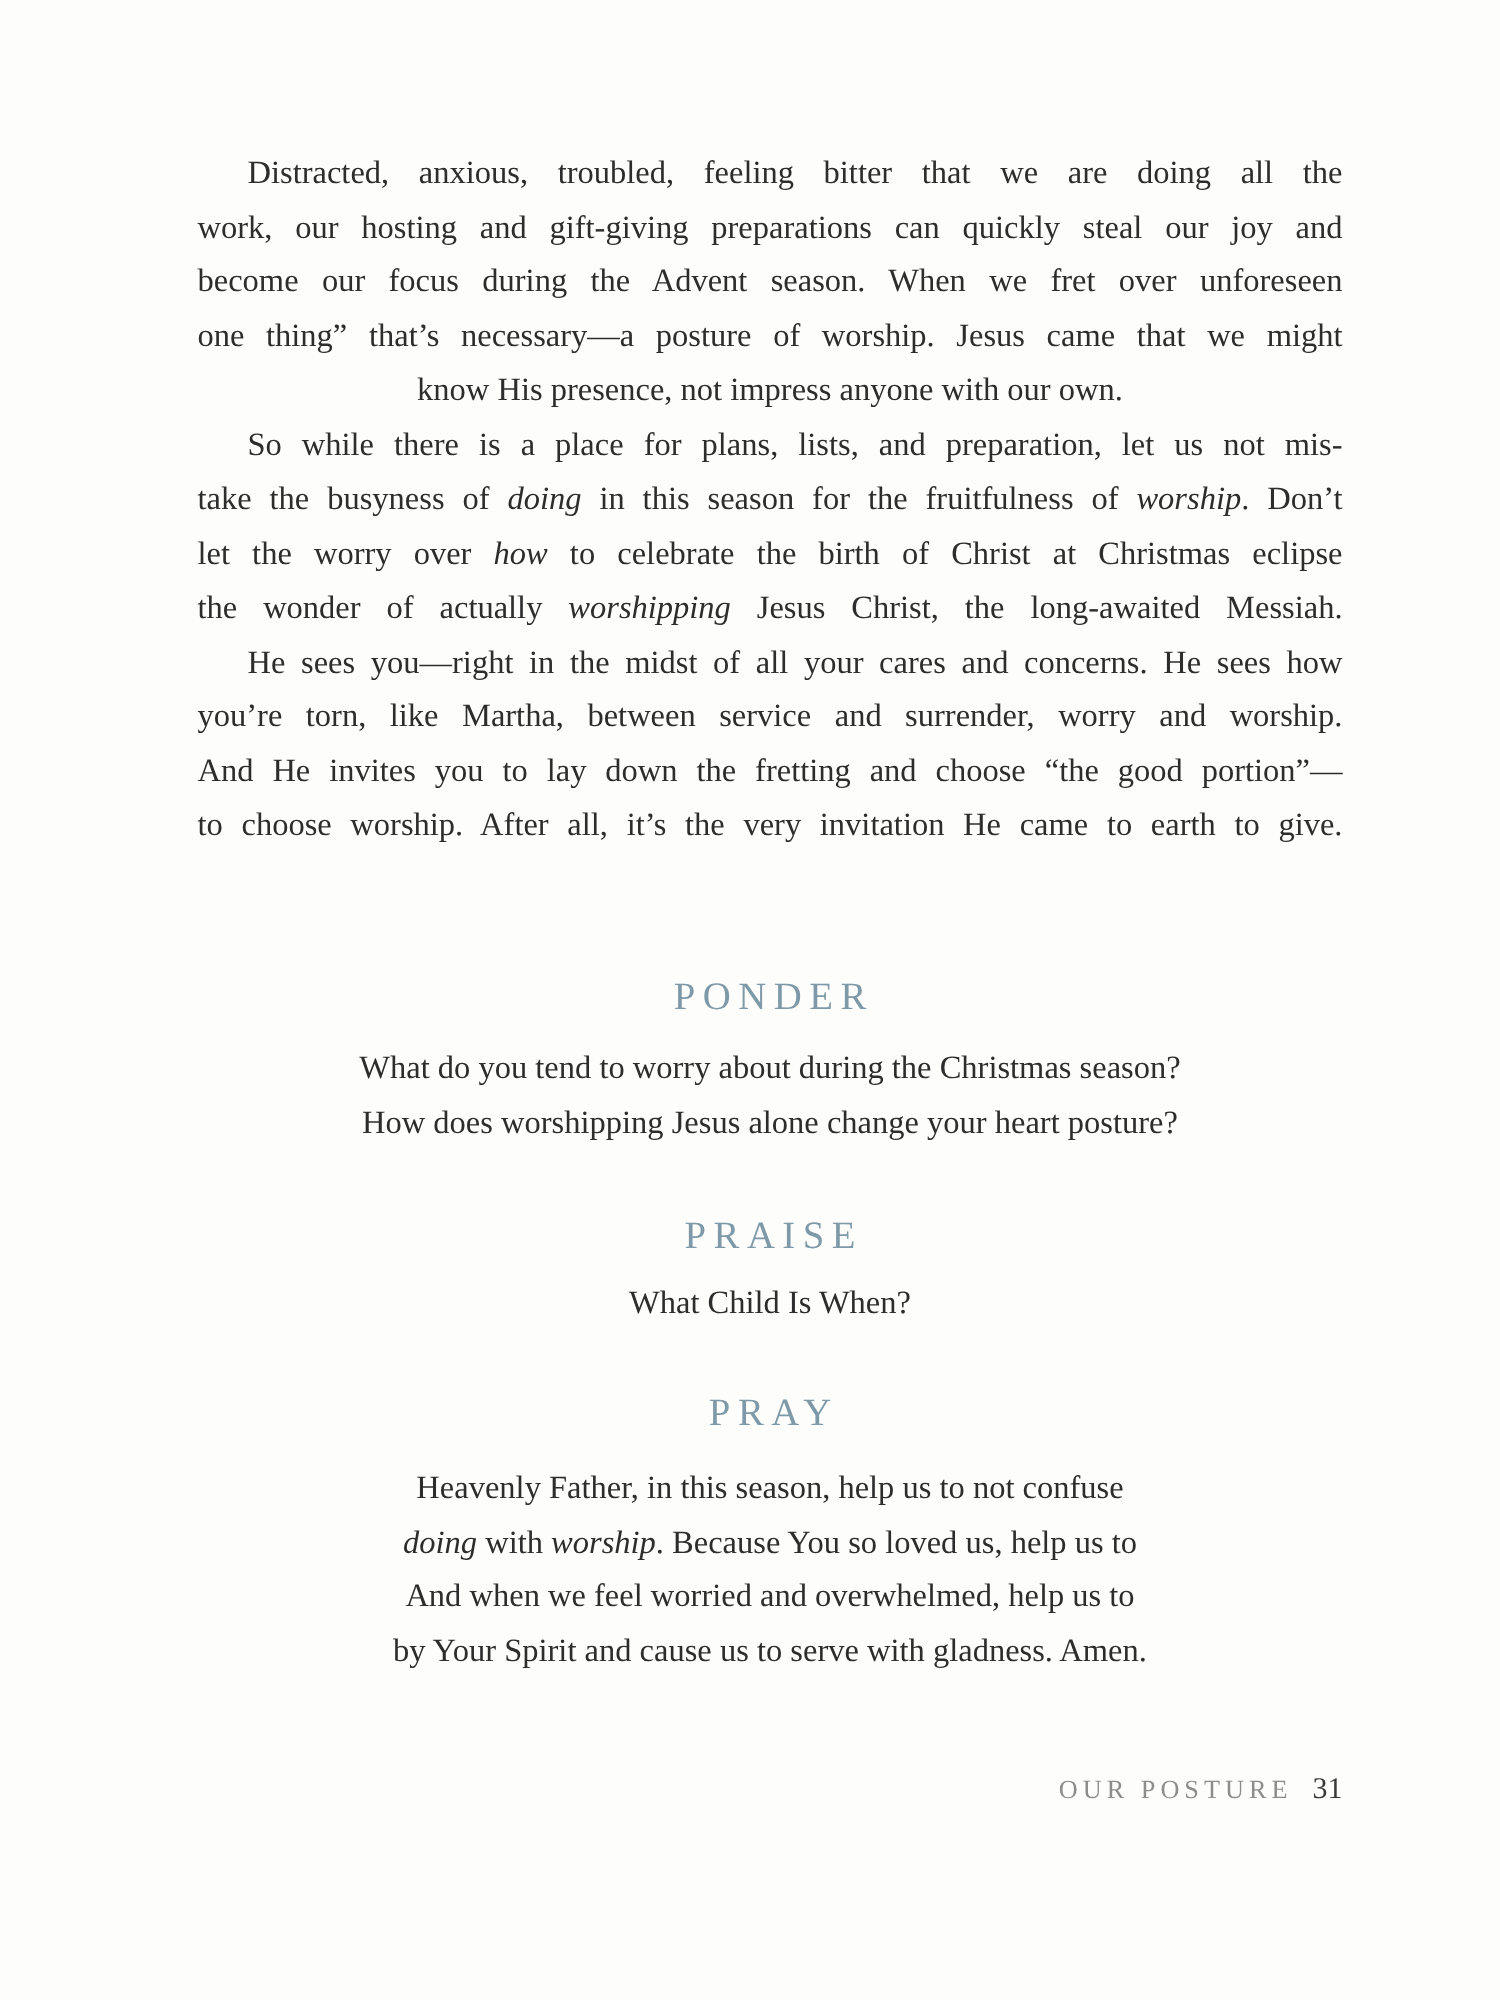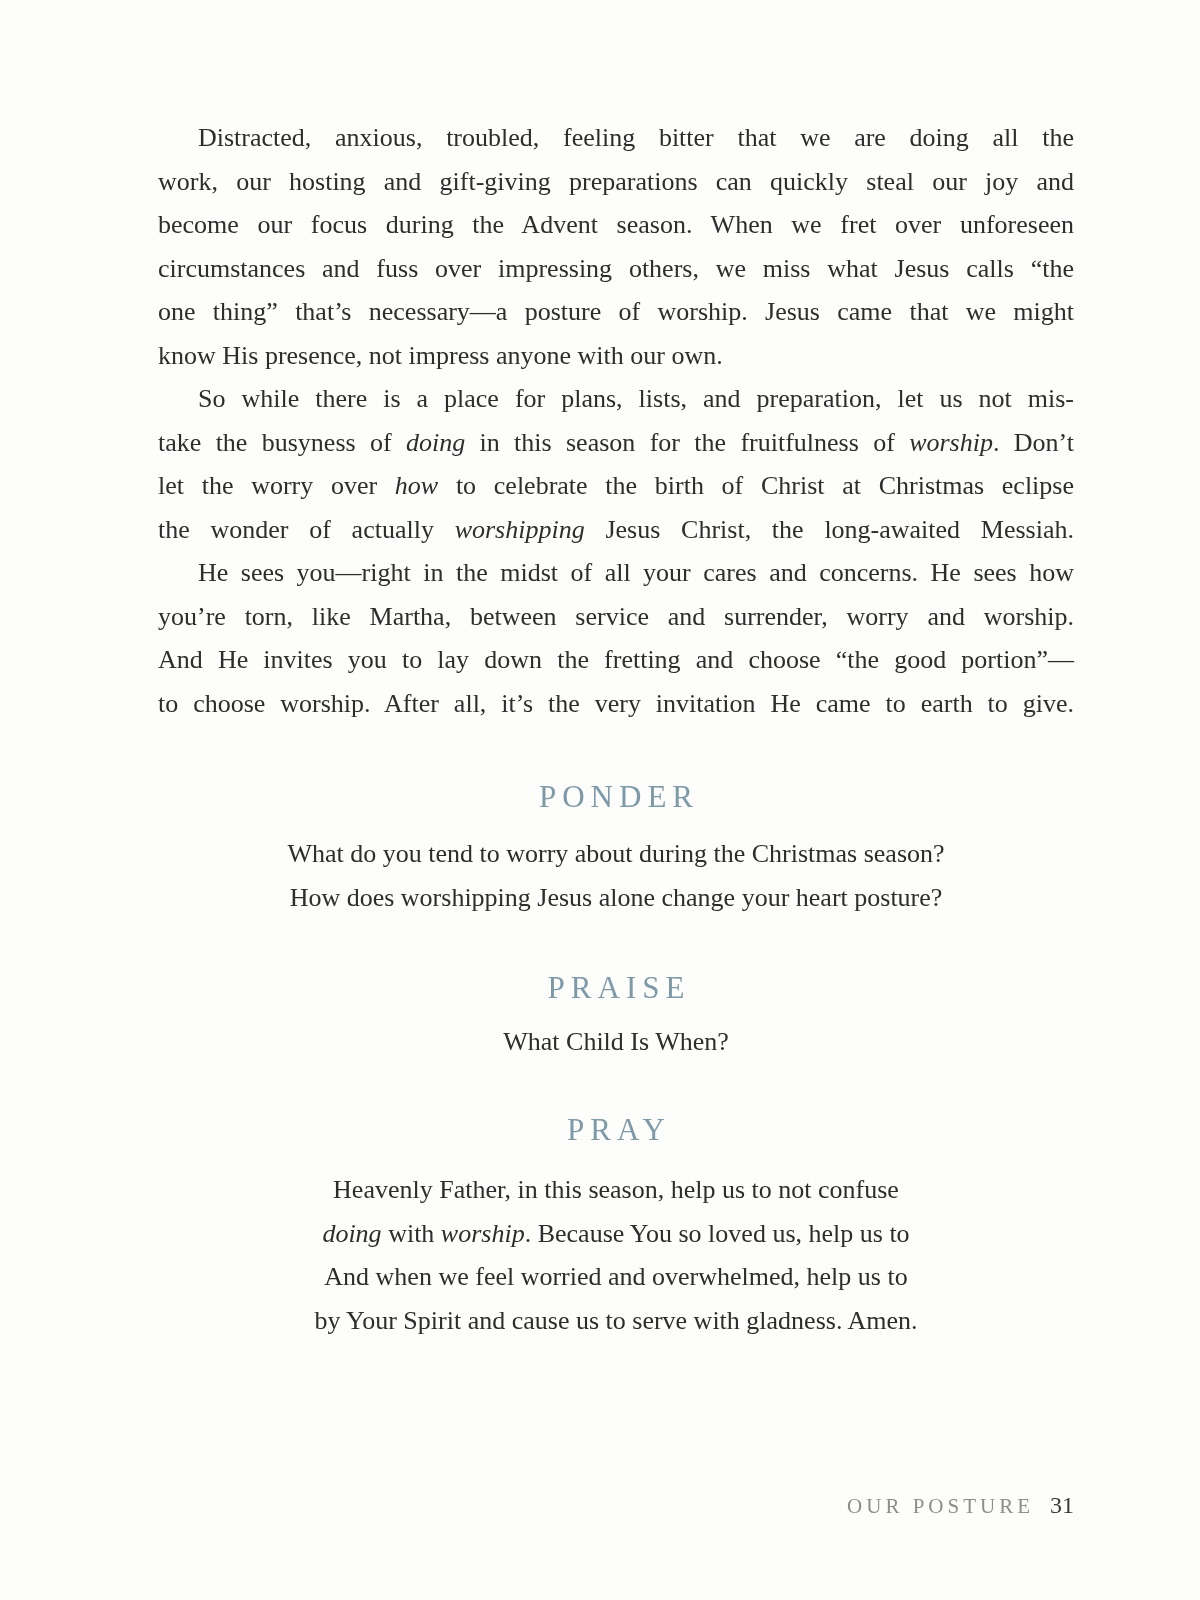--- a/index.html
+++ b/index.html
@@ -26,21 +26,21 @@
   }
   .text-block {
     position: absolute;
     left: 158px;
     width: 916px;
   }
   .body-block { top: 116px; }
   .line {
     font-size: 26px;
     line-height: 43.5px;
-    text-align: left;
+    text-align: center;
     white-space: normal;
   }
   .line.justify {
     text-align: justify;
     text-align-last: justify;
   }
   .line.indent { text-indent: 40px; }
   .line.centered {
     text-align: center;
     text-align-last: center;
@@ -58,21 +58,21 @@
     text-align: center;
   }
   .section-ponder { top: 777px; }
   .section-ponder .section-lines { margin-top: 15px; }
   .section-praise { top: 968px; }
   .section-praise .section-lines { margin-top: 12px; }
   .section-pray { top: 1110px; }
   .section-pray .section-lines { margin-top: 18px; }
 
   .footer {
-    top: 1492px;
+    top: 1418px;
     text-align: right;
   }
   .footer-label {
     font-size: 21px;
     letter-spacing: 4px;
     color: var(--footer-label);
   }
   .page-number {
     font-size: 24px;
     color: var(--page-number);
@@ -82,21 +82,20 @@
 </head>
 <body>
 
 <div class="page">
 
   <div class="text-block body-block">
       <div>
         <div class="line justify indent"><span>Distracted, anxious, troubled, feeling bitter that we are doing all the</span></div>
         <div class="line justify"><span>work, our hosting and gift-giving preparations can quickly steal our joy and</span></div>
         <div class="line justify"><span>become our focus during the Advent season. When we fret over unforeseen</span></div>
-        <div class="line justify"><span>circumstances and fuss over impressing others, we miss what Jesus calls “the</span></div>
         <div class="line justify"><span>one thing” that’s necessary—a posture of worship. Jesus came that we might</span></div>
         <div class="line"><span>know His presence, not impress anyone with our own.</span></div>
       </div>
       <div>
         <div class="line justify indent"><span>So while there is a place for plans, lists, and preparation, let us not mis-</span></div>
         <div class="line justify"><span>take the busyness of </span><span class="italic">doing</span><span> in this season for the fruitfulness of </span><span class="italic">worship</span><span>. Don’t</span></div>
         <div class="line justify"><span>let the worry over </span><span class="italic">how</span><span> to celebrate the birth of Christ at Christmas eclipse</span></div>
         <div class="line justify"><span>the wonder of actually </span><span class="italic">worshipping</span><span> Jesus Christ, the long-awaited Messiah.</span></div>
       </div>
       <div>

